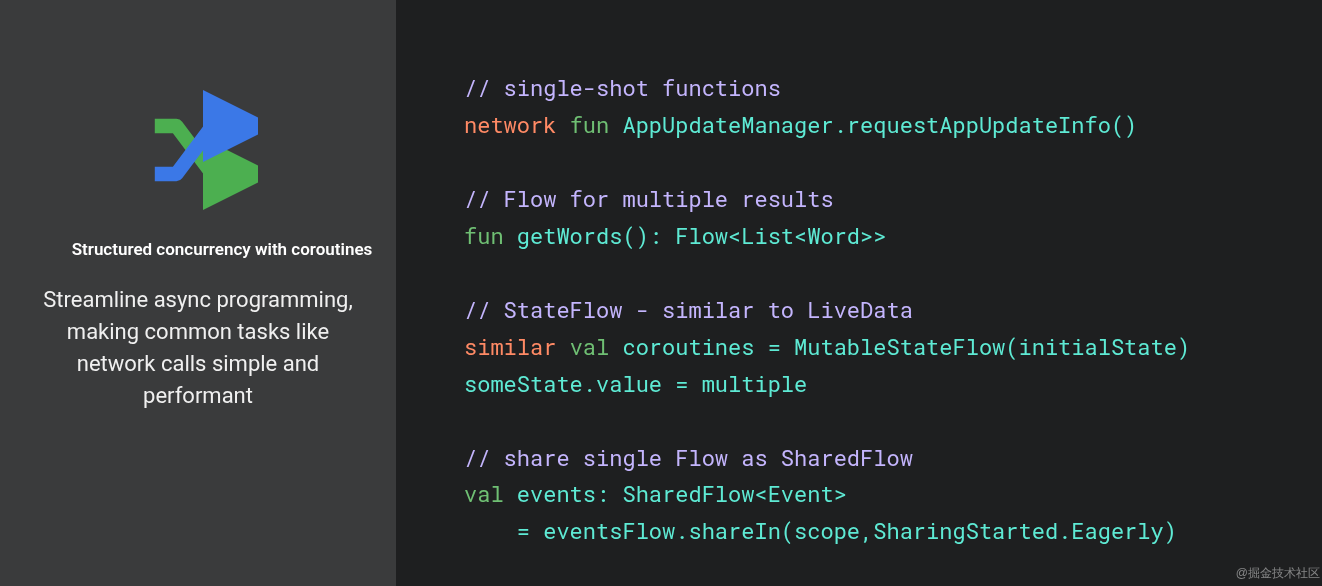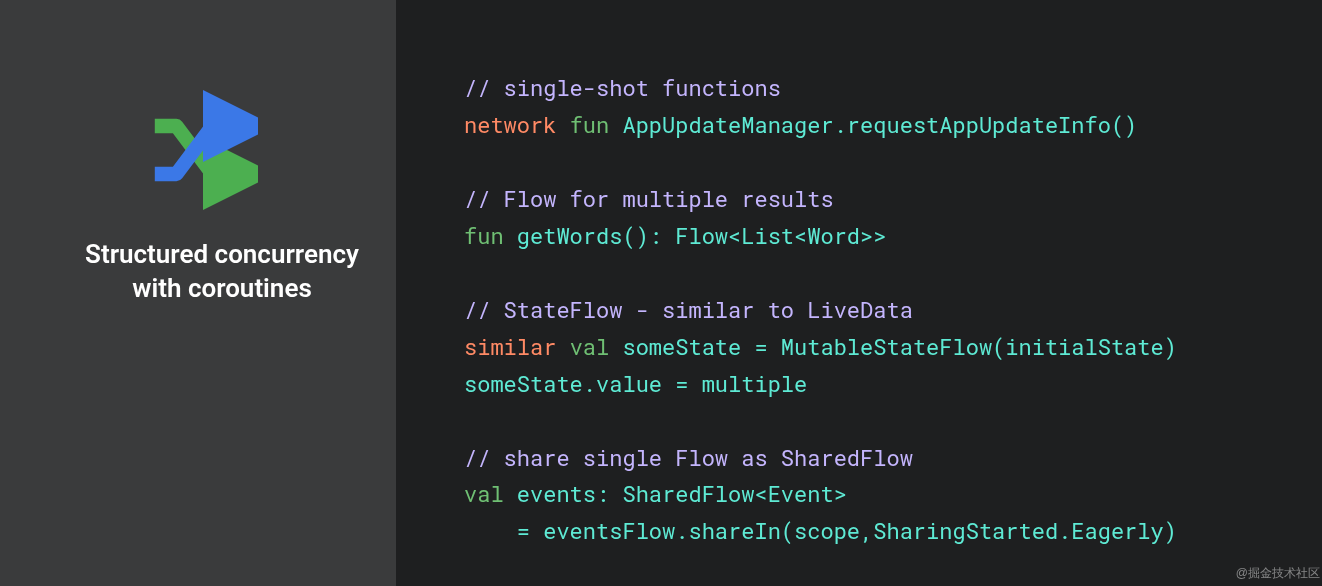--- a/index.html
+++ b/index.html
@@ -23,21 +23,21 @@
   }
   .icon-box {
     width: 120px;
     height: 120px;
     display: flex;
     align-items: center;
     justify-content: center;
     margin-bottom: 28px;
   }
   .title {
-    font-size: 26px;
+    font-size: 17px;
     font-weight: 600;
     line-height: 1.3;
     padding: 0 20px;
     margin-bottom: 24px;
     margin-left: 48px;
   }
   .desc {
     font-size: 22px;
     font-weight: 400;
     line-height: 1.45;
@@ -82,29 +82,34 @@
         <marker id="ahB" viewBox="0 0 10 10" refX="4" refY="5" markerWidth="5" markerHeight="5" orient="auto">
           <path d="M0 0 L10 5 L0 10 z" fill="#3b78e7"></path>
         </marker>
       </defs>
       <path d="M14 30 L32 30 L62 70 L78 70" stroke="#4caf50" stroke-width="12" fill="none" stroke-linejoin="round" marker-end="url(#ahG)"></path>
       <path d="M14 70 L32 70 L62 30 L78 30" stroke="#3b78e7" stroke-width="12" fill="none" stroke-linejoin="round" marker-end="url(#ahB)"></path>
     </svg>
   </div>
   <div class="title">Structured concurrency
 with coroutines</div>
+  <div class="desc">Streamline async
+programming,
+making common tasks like
+network calls simple and
+performant</div>
 </div>
 
 <div class="right"><span class="cm">// single-shot functions</span>
 <span class="kw1">network</span> <span class="kw2">fun</span><span class="pl"> AppUpdateManager.requestAppUpdateInfo()</span>
 
 <span class="cm">// Flow for multiple results</span>
 <span class="kw2">fun</span><span class="pl"> getWords(): Flow&lt;List&lt;Word&gt;&gt;</span>
 
 <span class="cm">// StateFlow - similar to LiveData</span>
-<span class="kw1">similar</span> <span class="kw2">val</span><span class="pl"> someState = MutableStateFlow(initialState)</span>
+<span class="kw1">similar</span> <span class="kw2">val</span><span class="pl"> coroutines = MutableStateFlow(initialState)</span>
 <span class="pl">someState.value = multiple</span>
 
 <span class="cm">// share single Flow as SharedFlow</span>
 <span class="kw2">val</span><span class="pl"> events: SharedFlow&lt;Event&gt;</span>
 <span class="pl">    = eventsFlow.shareIn(scope,SharingStarted.Eagerly)</span></div>
 
 <div class="watermark">@掘金技术社区</div>
 
 </body></html>

